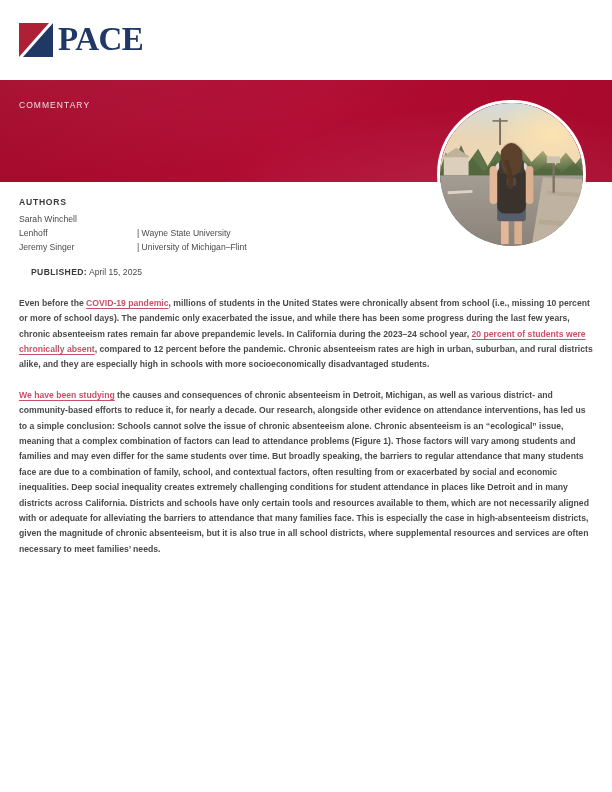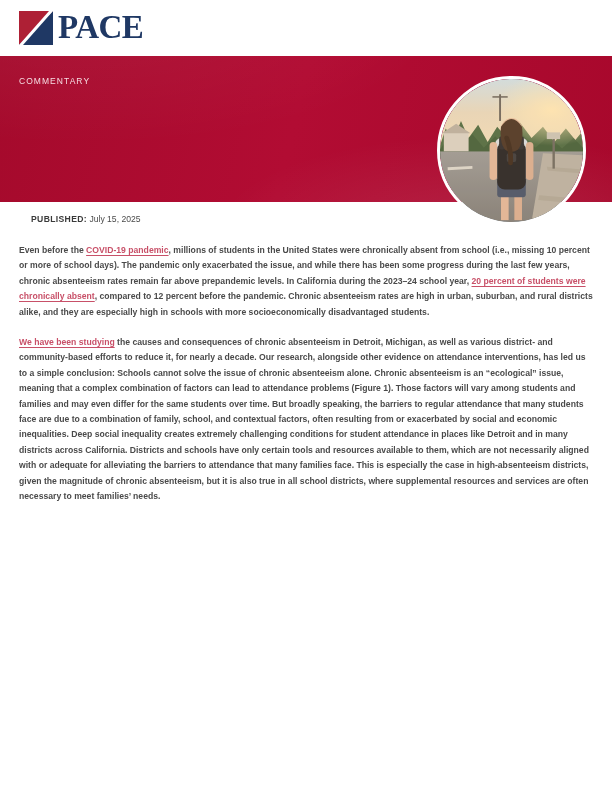--- a/index.html
+++ b/index.html
@@ -11,21 +11,21 @@
     height: 792px;
     background: #ffffff;
     font-family: "Liberation Sans", sans-serif;
     color: #3a3a3a;
     overflow: hidden;
     position: relative;
   }
 
   
   .logo-bar {
-    height: 56px;
+    height: 80px;
     padding-left: 19px;
     display: flex;
     align-items: center;
     background: #ffffff;
     border-radius: 32px;
   }
   .logo {
     display: flex;
     align-items: center;
     gap: 5px;
@@ -41,21 +41,21 @@
     font-size: 33px;
     letter-spacing: -0.5px;
     color: #1f3864;
     line-height: 1;
     margin-top: -2px;
   }
 
   
   .header-band {
     position: relative;
-    height: 146px;
+    height: 102px;
     background: #AE0C30;
     background-image:
       radial-gradient(ellipse 420px 150px at 78% 118%, rgba(255,255,255,0.10), rgba(255,255,255,0) 62%),
       radial-gradient(ellipse 520px 190px at 14% -30%, rgba(255,255,255,0.055), rgba(255,255,255,0) 70%),
       linear-gradient(103deg, #A50A2C 0%, #B20C33 48%, #A8082C 100%);
     overflow: visible;
     text-decoration: underline;
   }
   .eyebrow {
     position: absolute;
@@ -244,24 +244,33 @@
         <path d="M70 62 q5 14 4 26" stroke="#3c2a1d" stroke-width="5" fill="none" stroke-linecap="round"></path>
 
         <rect x="0" y="0" width="150" height="150" fill="#ffb870" opacity="0.10"></rect>
       </svg>
     </div>
   </div>
 </div>
 
 <div class="content">
 
+  <div class="authors-block">
+    <div class="section-label">AUTHORS</div>
+    <div class="author-grid">
+      <div class="author-name">Sarah Winchell Lenhoff</div>
+      <div class="author-affil">|  Wayne State University</div>
+      <div class="author-name">Jeremy Singer</div>
+      <div class="author-affil">|  University of Michigan–Flint</div>
+    </div>
+  </div>
 
   <div class="published">
     <b>PUBLISHED:</b>
-    <span>July 15, 2025</span>
+    <span>April 15, 2025</span>
   </div>
 
   <div class="body-copy">
     <p><span>Even before the </span><a class="lnk" href="#">COVID-19 pandemic</a><span>, millions of students in the United States were chronically absent from school (i.e., missing 10 percent or more of school days). The pandemic only exacerbated the issue, and while there has been some progress during the last few years, chronic absenteeism rates remain far above prepandemic levels. In California during the 2023–24 school year, </span><a class="lnk" href="#">20 percent of students were chronically absent</a><span>, compared to 12 percent before the pandemic. Chronic absenteeism rates are high in urban, suburban, and rural districts alike, and they are especially high in schools with more socioeconomically disadvantaged students.</span></p>
 
     <p><a class="lnk" href="#">We have been studying</a><span> the causes and consequences of chronic absenteeism in Detroit, Michigan, as well as various district- and community-based efforts to reduce it, for nearly a decade. Our research, alongside other evidence on attendance interventions, has led us to a simple conclusion: Schools cannot solve the issue of chronic absenteeism alone. Chronic absenteeism is an “ecological” issue, meaning that a complex combination of factors can lead to attendance problems (Figure 1). Those factors will vary among students and families and may even differ for the same students over time. But broadly speaking, the barriers to regular attendance that many students face are due to a combination of family, school, and contextual factors, often resulting from or exacerbated by social and economic inequalities. Deep social inequality creates extremely challenging conditions for student attendance in places like Detroit and in many districts across California. Districts and schools have only certain tools and resources available to them, which are not necessarily aligned with or adequate for alleviating the barriers to attendance that many families face. This is especially the case in high-absenteeism districts, given the magnitude of chronic absenteeism, but it is also true in all school districts, where supplemental resources and services are often necessary to meet families’ needs.</span></p>
   </div>
 
 </div>
 

